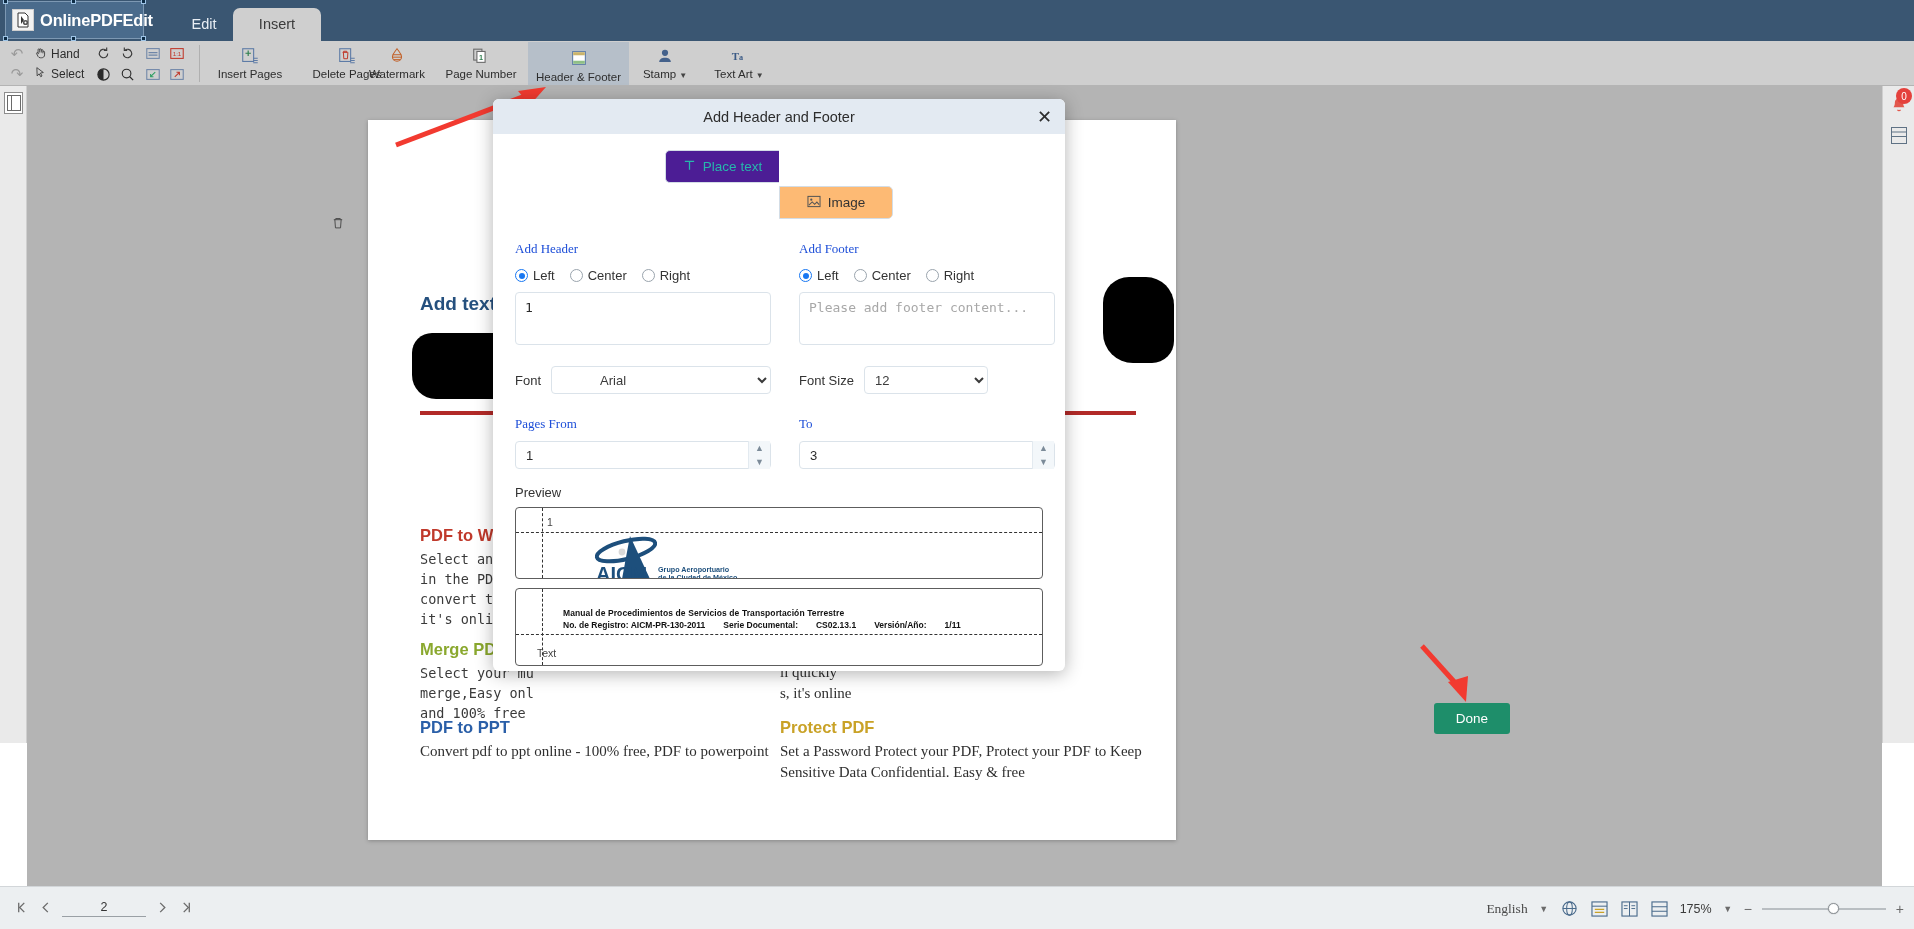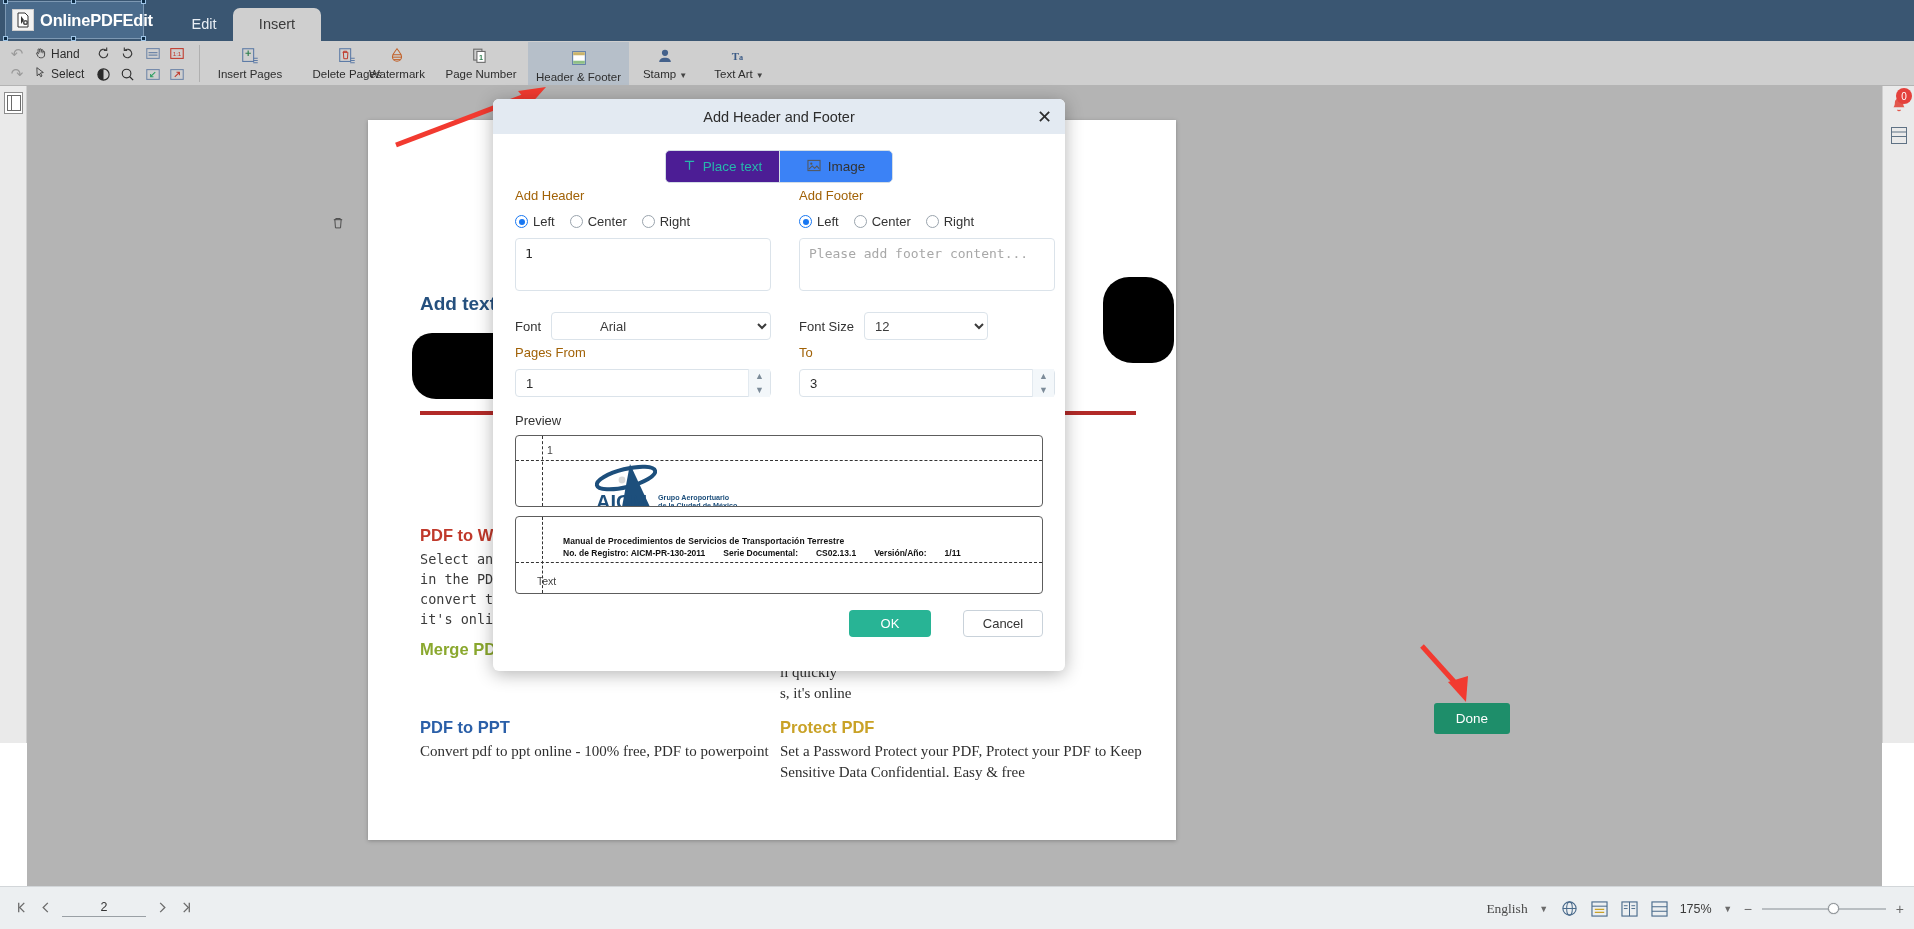--- a/index.html
+++ b/index.html
@@ -88,25 +88,25 @@
   .modal{position:absolute;left:493px;top:99px;width:572px;height:572px;background:#fff;border-radius:6px;box-shadow:0 3px 18px rgba(0,0,0,.30);overflow:hidden;}
   .modal-head{height:35px;background:#e3eaf2;position:relative;display:flex;align-items:center;justify-content:center;}
   .modal-title{font-size:14.5px;color:#2d2d2d;}
   .modal-close{position:absolute;right:9px;top:6px;width:23px;height:23px;display:flex;align-items:center;justify-content:center;font-size:18px;color:#2d2d2d;cursor:pointer;line-height:1;}
   .modal-body{padding:0 22px;position:relative;height:537px;}
 
   .segwrap{display:flex;justify-content:center;margin-top:16px;}
   .seg{display:flex;border-radius:5px;overflow:hidden;}
   .seg .s{width:114px;height:33px;display:flex;align-items:center;justify-content:center;gap:7px;font-size:13.5px;cursor:pointer;border:1px solid #d3dde6;}
   .seg .s.on{background:#4c1d95;color:#27b7ac;border-right:none;border-radius:5px 0 0 5px;}
-  .seg .s.off{background:#3b82f6;color:#333;border-radius:0 5px 5px 0;}
+  .seg .s.off{background:#fdba74;color:#333;border-radius:0 5px 5px 0;margin-top:36px;}
 
   .row{display:flex;gap:28px;}
   .col{width:256px;}
-  .flabel{font-size:13px;color:#a16207;margin-top:5px;}
+  .flabel{font-size:13px;color:#1d4ed8;margin-top:22px;font-family:Liberation Serif, serif;}
   .radios{display:flex;align-items:center;gap:15px;margin-top:11px;}
   .radio{display:flex;align-items:center;gap:5px;font-size:13px;color:#333;cursor:pointer;}
   .rb{width:13px;height:13px;border-radius:50%;border:1.5px solid #9aa4ad;background:#fff;position:relative;flex:none;}
   .rb.on{border:1.5px solid #1877f2;}
   .rb.on::after{content:"";position:absolute;left:2.5px;top:2.5px;width:6px;height:6px;border-radius:50%;background:#1877f2;}
 
   .ta{width:256px;height:53px;margin-top:9px;border:1px solid #dbe3ea;border-radius:4px;padding:7px 9px;font-size:13px;
       font-family:"DejaVu Sans Mono", monospace;color:#2b2b2b;resize:none;outline:none;background:#fff;}
   .ta::placeholder{color:#a8a8a8;}
 
@@ -364,20 +364,23 @@
 
     <div class="sec" style="left:52px;top:406px;">
       <h3 style="color:#c0392b;">PDF to Word</h3>
       <p style="white-space:pre-line;">Select and upl
 in the PDF to
 convert the PD
 it's online</p>
     </div>
     <div class="sec" style="left:52px;top:520px;">
       <h3 style="color:#8aa82e;">Merge PDFs</h3>
+      <p style="white-space:pre-line;">Select your mu
+merge,Easy onl
+and 100% free</p>
     </div>
     <div class="sec" style="left:52px;top:598px;width:520px;">
       <h3 style="color:#2a5fa8;">PDF to PPT</h3>
       <p class="serif" style="white-space:pre-line;">Convert pdf to ppt online - 100% free, PDF to powerpoint</p>
     </div>
 
     <div class="sec" style="left:412px;top:432px;width:390px;">
       <p class="serif" style="white-space:pre-line;">cel online editing
 ccurate.</p>
     </div>

